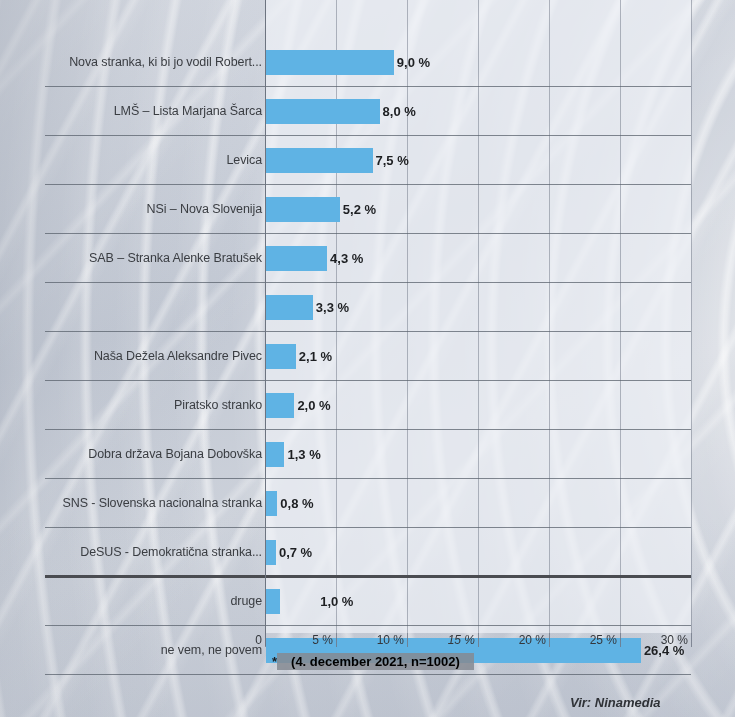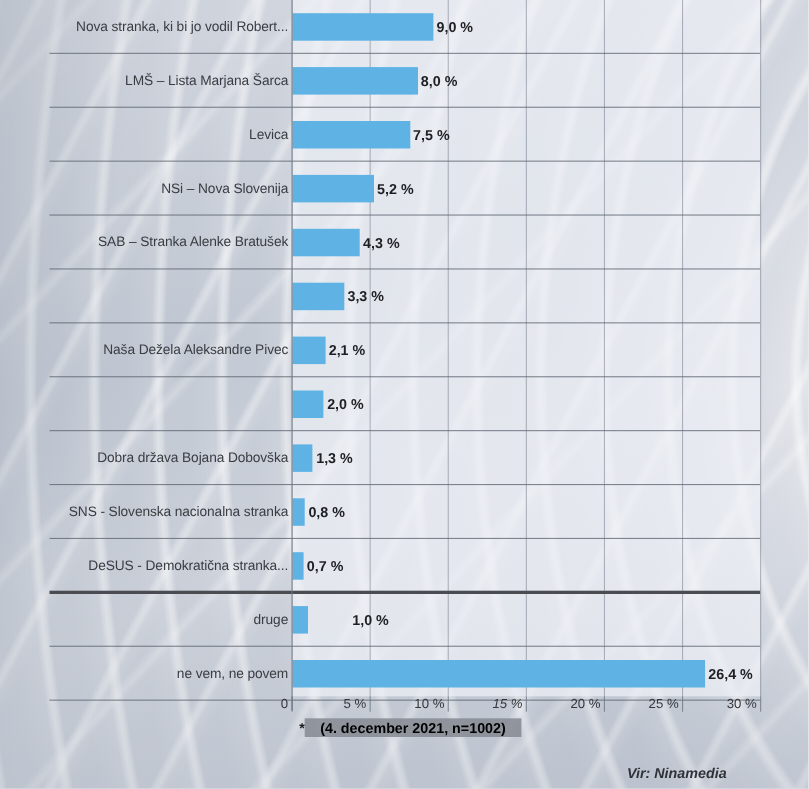--- a/index.html
+++ b/index.html
@@ -118,20 +118,21 @@
     top: 0;
     width: 735px;
     height: 633px;
     z-index: 3;
   }
   .row {
     position: absolute;
     left: 0;
     width: 735px;
     height: 49px;
+    margin-top: 38px;
   }
   .row-sep {
     position: absolute;
     left: 45px;
     width: 646px;
     height: 1px;
     background: rgba(90,97,108,0.75);
     top: 48px;
   }
   .row-sep.thick {
@@ -283,20 +284,21 @@
         <div class="bar-value" style="left: 312.86px;">3,3 %</div>
         <div class="row-sep"></div>
       </div>
       <div class="row" style="top: 294px;">
         <div class="row-label">Naša Dežela Aleksandre Pivec</div>
         <div class="bar" style="width: 29.82px; background: rgb(95, 179, 228);"></div>
         <div class="bar-value" style="left: 295.82px;">2,1 %</div>
         <div class="row-sep"></div>
       </div>
       <div class="row" style="top: 343px;">
+        <div class="row-label">Piratsko stranko</div>
         <div class="bar" style="width: 28.4px; background: rgb(95, 179, 228);"></div>
         <div class="bar-value" style="left: 294.4px;">2,0 %</div>
         <div class="row-sep"></div>
       </div>
       <div class="row" style="top: 392px;">
         <div class="row-label">Dobra država Bojana Dobovška</div>
         <div class="bar" style="width: 18.46px; background: rgb(95, 179, 228);"></div>
         <div class="bar-value" style="left: 284.46px;">1,3 %</div>
         <div class="row-sep"></div>
       </div>

